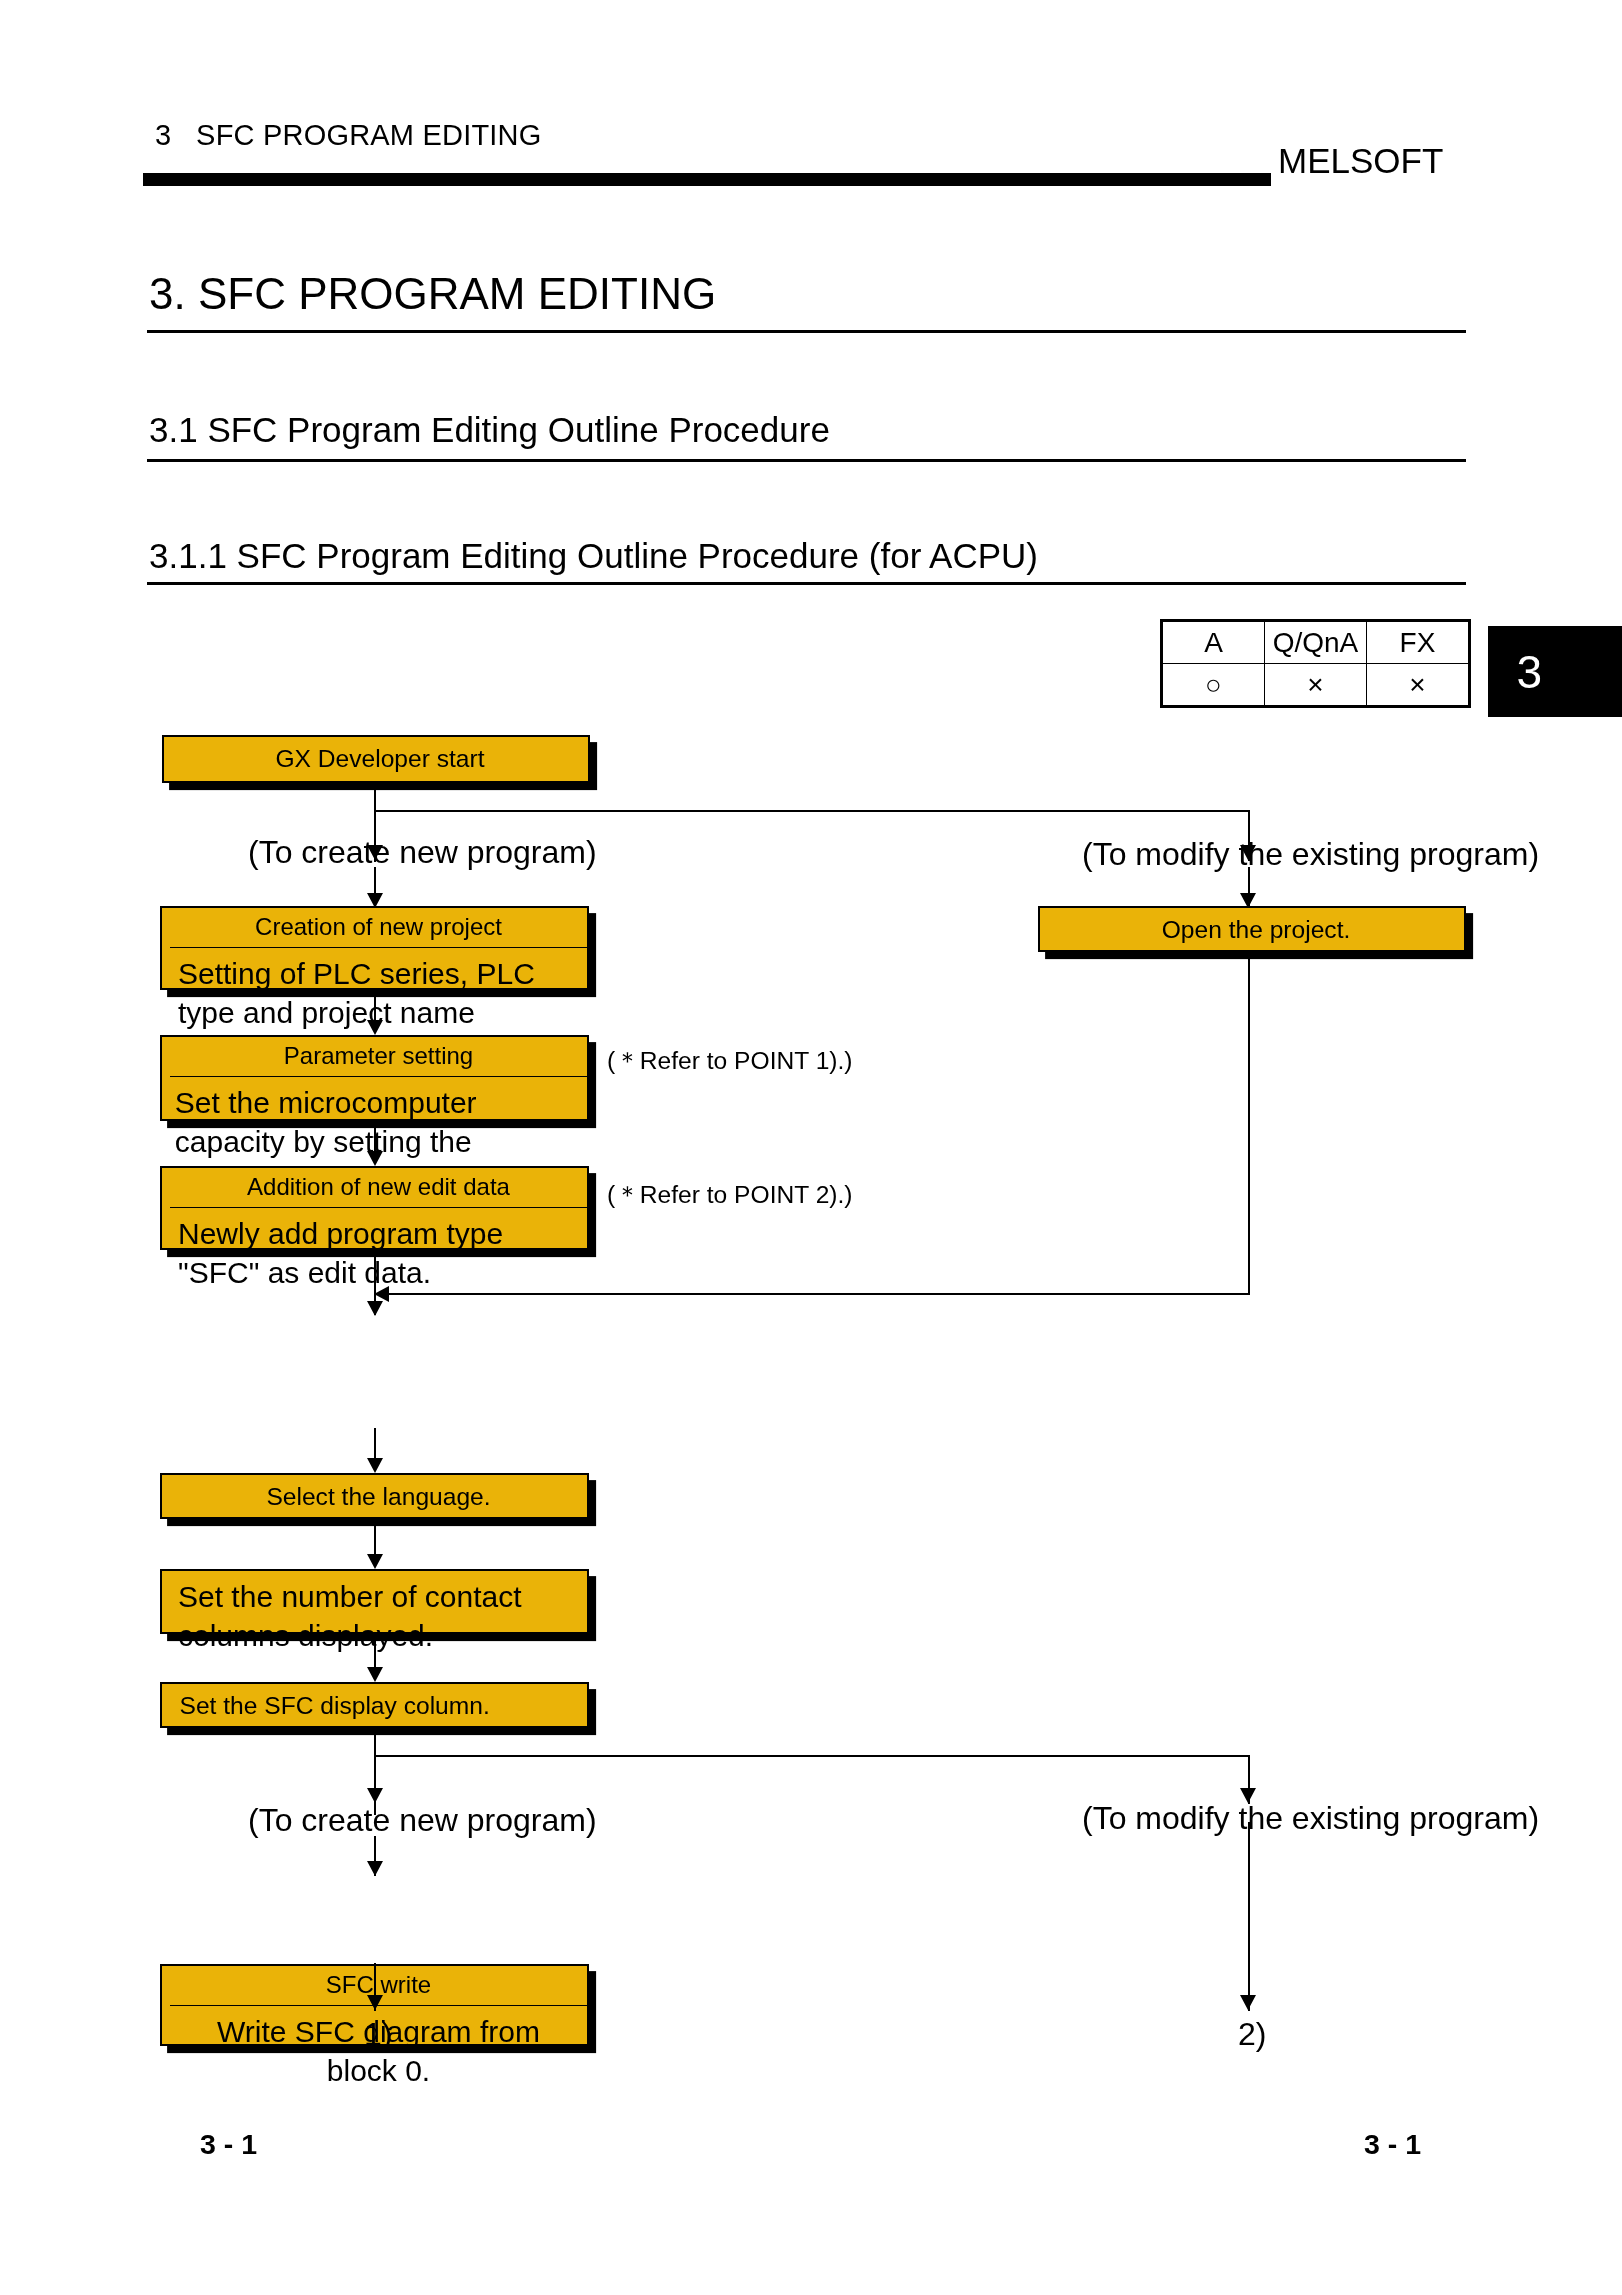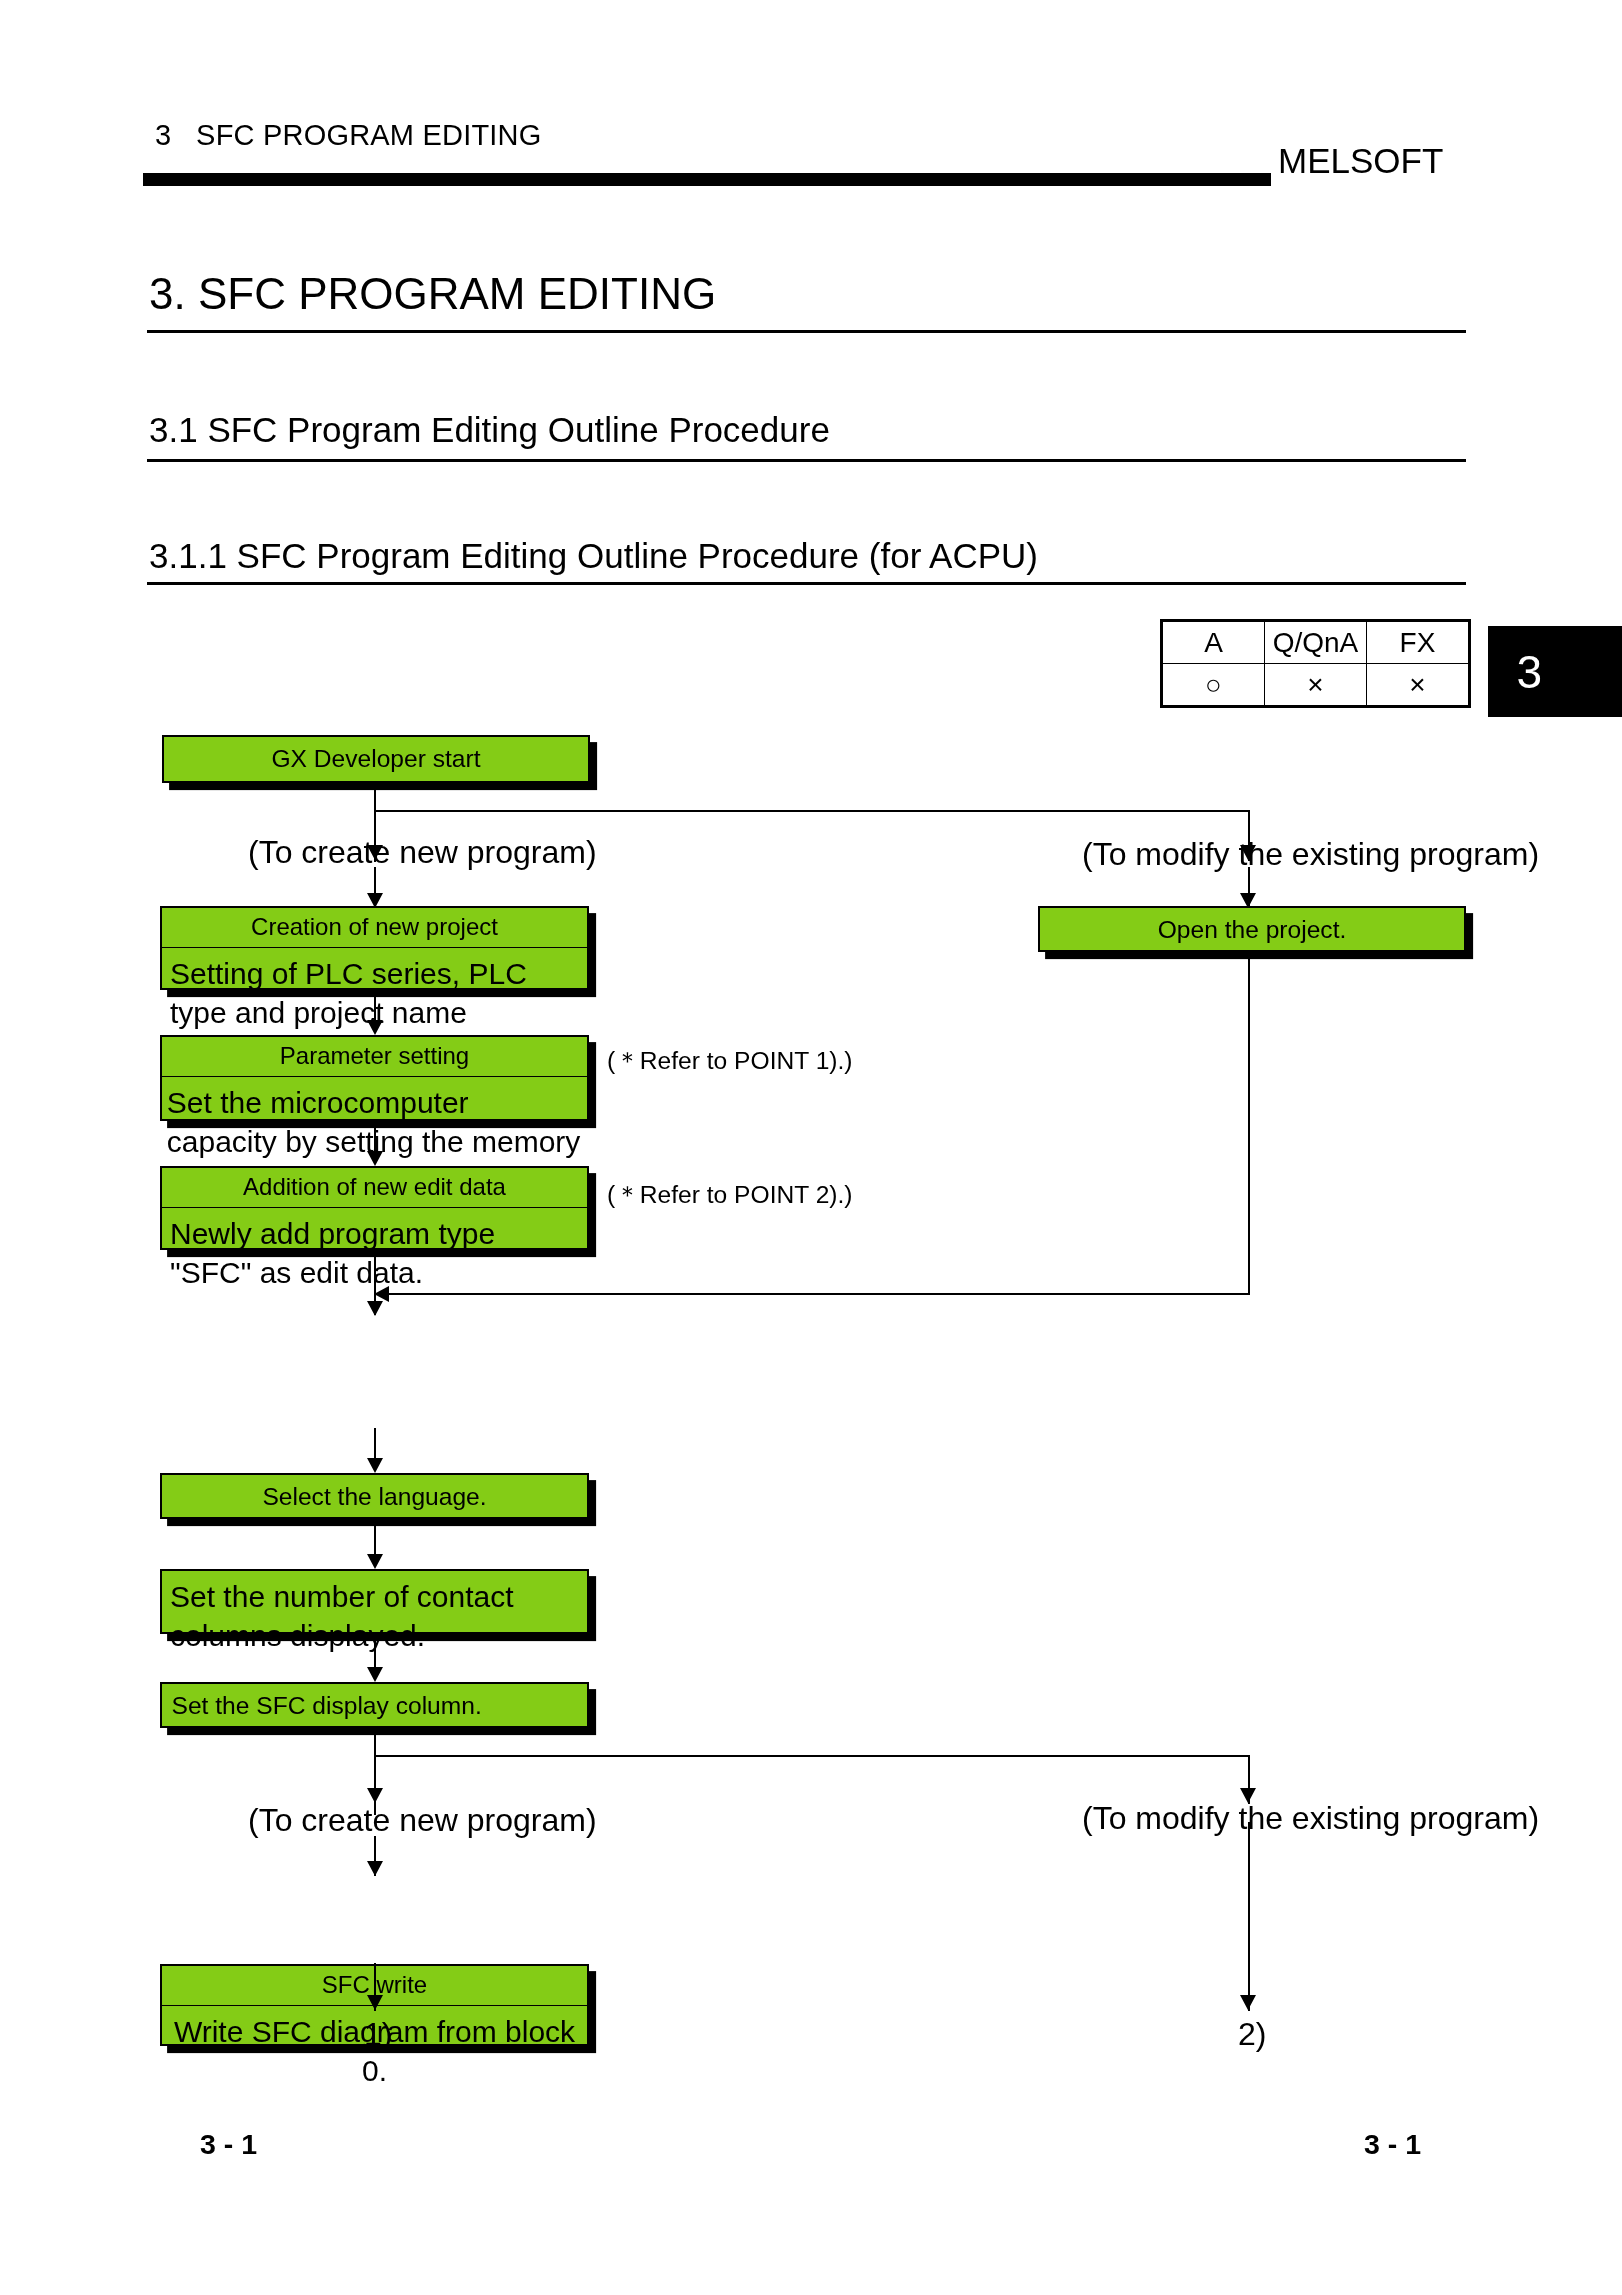--- a/index.html
+++ b/index.html
@@ -29,22 +29,22 @@
   #cpu-table td{border:1.6px solid #000;width:101px;height:41px;text-align:center;
                 font-size:28px;padding:0;line-height:41px;}
   #cpu-table tr:first-child td{font-weight:400;}
   .mk{font-size:26px;}
 
   
   #chapter-tab{left:1488px;top:626px;width:136px;height:91px;background:#000;}
   #chapter-tab span{position:absolute;left:28.5px;top:19px;color:#fff;font-size:46px;}
 
   
-  .box{position:absolute;background:#84cc16;border:2.4px solid #000;
-       box-shadow:7.1px 7.1px 0 0 #000;box-sizing:border-box;}
+  .box{position:absolute;background:#eab308;border:2.4px solid #000;
+       box-shadow:7.1px 7.1px 0 0 #000;box-sizing:border-box;padding-left:8px;}
   .box .hd{border-bottom:1.6px solid #000;text-align:center;font-size:24px;
            line-height:1.0;padding:7.1px 0 8px;}
   .box .bd{font-size:30px;line-height:1.30;padding:6.3px 8px 7.1px;}
   .box .bd.ctr{text-align:center;}
   .box .solo{font-size:24.6px;text-align:center;padding:9.5px 0 10.3px;line-height:1.0;}
   .box .solo.lft{text-align:left;padding-left:9.5px;}
   .box .bd.tight{padding-left:4.8px;padding-right:3.2px;}
 
   
   .v{position:absolute;width:2.4px;background:#000;}

